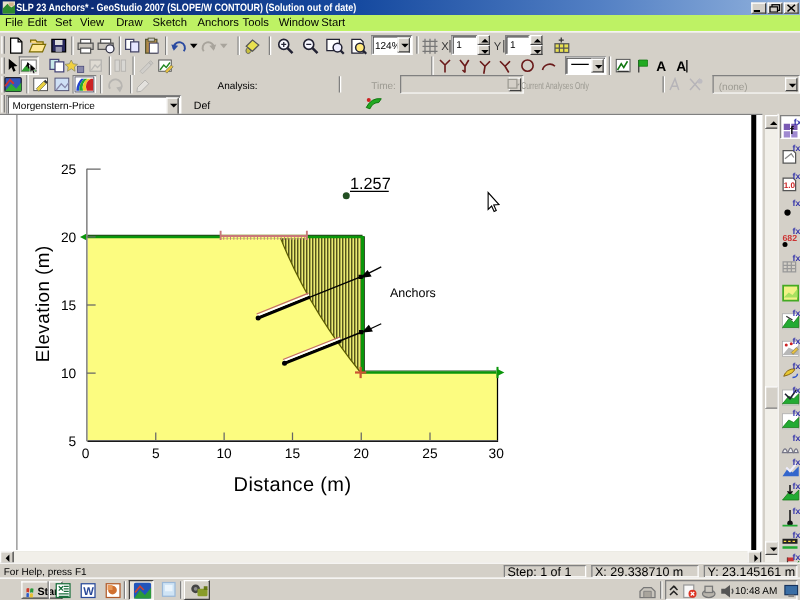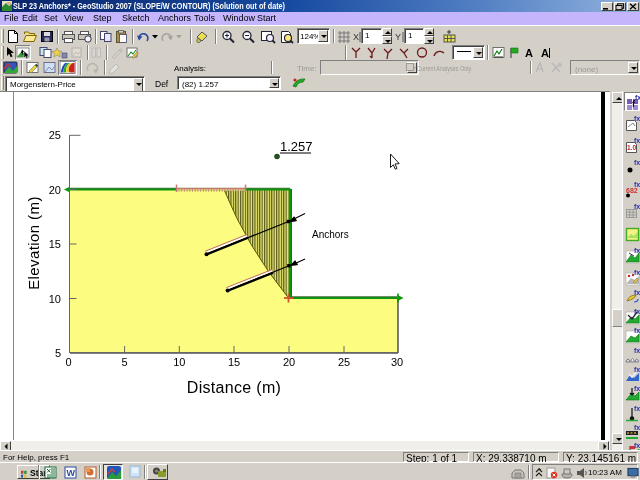--- a/index.html
+++ b/index.html
@@ -7,21 +7,21 @@
 body { font-family:"Liberation Sans",sans-serif; background:#d4d0c8; position:relative; font-size:11px; color:#000; }
 .abs { position:absolute; }
 
 #titlebar { left:0; top:0; width:640px; height:12px;
   background:linear-gradient(90deg,#0a246a 0%,#164aa0 45%,#5380c4 75%,#93b3dd 100%); }
 #titletext { left:13px; top:1px; color:#fff; font-weight:bold; font-size:8.5px; transform:scaleX(.85); transform-origin:0 0; white-space:nowrap; letter-spacing:0px; }
 #appicon { left:2px; top:1px; width:10px; height:10px; }
 .winbtn { top:2px; width:12px; height:9px; background:#d4d0c8;
   border:1px solid; border-color:#fff #404040 #404040 #fff; font-size:7px; line-height:6px; text-align:center; }
 
-#menubar { left:0; top:12px; width:640px; height:13px; background:#c4b5fd; }
+#menubar { left:0; top:12px; width:640px; height:13px; background:#bef264; }
 .menu { position:absolute; top:1px; font-size:9px; }
 
 .tbrow { left:0; width:640px; background:#d4d0c8; }
 .sep { position:absolute; width:2px; border-left:1px solid #808080; border-right:1px solid #fff; }
 .grip { position:absolute; width:3px; border-left:1px solid #fff; border-right:1px solid #808080; }
 .pressed { border:1px solid; border-color:#808080 #fff #fff #808080; background:#e8e4dc; }
 .combo { position:absolute; background:#fff; border:1px solid #808080;
   border-right-color:#fff; border-bottom-color:#fff; box-shadow:inset 1px 1px 0 #404040; font-size:10px; }
 .combo .arrow { position:absolute; right:1px; top:1px; bottom:1px; width:10px; background:#d4d0c8;
   border:1px solid; border-color:#fff #404040 #404040 #fff; }
@@ -66,21 +66,21 @@
     <svg width="10" height="7" viewBox="0 0 10 7">
       <path d="M2,0.8 L8,6.2 M8,0.8 L2,6.2" stroke="#000" stroke-width="1.3"></path>
     </svg>
   </div>
 
 <div id="menubar" class="abs">
 <span class="menu" style="left:4px;">File</span>
 <span class="menu" style="left:22px;">Edit</span>
 <span class="menu" style="left:44px;">Set</span>
 <span class="menu" style="left:64px;">View</span>
-<span class="menu" style="left:93px;">Step</span>
+<span class="menu" style="left:93px;">Draw</span>
 <span class="menu" style="left:122px;">Sketch</span>
 <span class="menu" style="left:158px;">Anchors</span>
 <span class="menu" style="left:194px;">Tools</span>
 <span class="menu" style="left:223px;">Window</span>
 <span class="menu" style="left:257px;">Start</span>
 </div>
 
 <div id="tb1" class="tbrow abs" style="top:25px; height:20px; border-top:1px solid #fff;">
 <div class="grip" style="left:1px; top:3px; height:14px;"></div>
 <svg class="abs" style="left:6px; top:3px;" width="450" height="15" viewBox="0 0 450 15">
@@ -347,26 +347,20 @@
 
 <div id="tb4" class="tbrow abs" style="top:75px; height:16px;">
 <div class="grip" style="left:1px; top:1px; height:14px;"></div>
 <div class="combo" style="left:5px; top:1px; width:140px; height:28px;">
       <span style="position:absolute; left:4px; top:3px; font-size:8px;">Morgenstern-Price</span>
       <span class="arrow">
         <span class="darr" style="left:2px; top:4px;"></span>
       </span>
     </div>
 <span class="abs" style="left:155px; top:4px; font-size:8.5px;">Def</span>
-<div class="combo" style="left:177px; top:1px; width:104px; height:14px;">
-      <span style="position:absolute; left:4px; top:3px; font-size:8px;">(82) 1.257</span>
-      <span class="arrow">
-        <span class="darr" style="left:2px; top:4px;"></span>
-      </span>
-    </div>
 <svg class="abs" style="left:291px; top:1px;" width="16" height="14" viewBox="0 0 16 14">
   <path d="M2,10 q4,-8 12,-7 l-2,3 q-5,0 -7,5 z" fill="#22aa22" stroke="#117711" stroke-width=".8"></path>
   <circle cx="4" cy="4" r="1.6" fill="#cc2222"></circle>
 </svg>
 </div>
 
 <div id="canvas" class="abs">
 <svg width="610" height="349" viewBox="0 92 610 349">
 <defs>
 <pattern id="hatch" width="2.4" height="4" patternUnits="userSpaceOnUse">
@@ -738,19 +732,19 @@
         <path d="M6.6,6.6 l2.8,2.8 m0,-2.8 l-2.8,2.8" stroke="#fff" stroke-width="1"></path>
       </svg>
  <svg class="abs" style="left:28px; top:2px;" width="13" height="12" viewBox="0 0 13 12">
         <ellipse cx="6" cy="8" rx="5" ry="3" fill="#b8b4ac" stroke="#777"></ellipse>
         <rect x="3" y="2" width="6" height="5" fill="#ccc8c0" stroke="#777"></rect>
       </svg>
  <svg class="abs" style="left:43px; top:2px;" width="12" height="12" viewBox="0 0 12 12">
         <polygon points="1,4 4,4 8,1 8,11 4,8 1,8" fill="#555"></polygon>
         <path d="M9.5,4 a3,3 0 0 1 0,4" stroke="#555" fill="none"></path>
       </svg>
- <span class="abs" style="left:55px; top:3px; font-size:8px; white-space:nowrap;">10:23 AM</span>
+ <span class="abs" style="left:55px; top:3px; font-size:8px; white-space:nowrap;">10:48 AM</span>
  <svg class="abs" style="left:94px; top:2px;" width="12" height="12" viewBox="0 0 13 12">
         <rect x="1" y="1" width="11" height="8" fill="#3a6ea5" stroke="#16335e"></rect>
         <rect x="4" y="9" width="5" height="2" fill="#888"></rect>
       </svg>
 </div>
 </div>
 
 </body></html>

